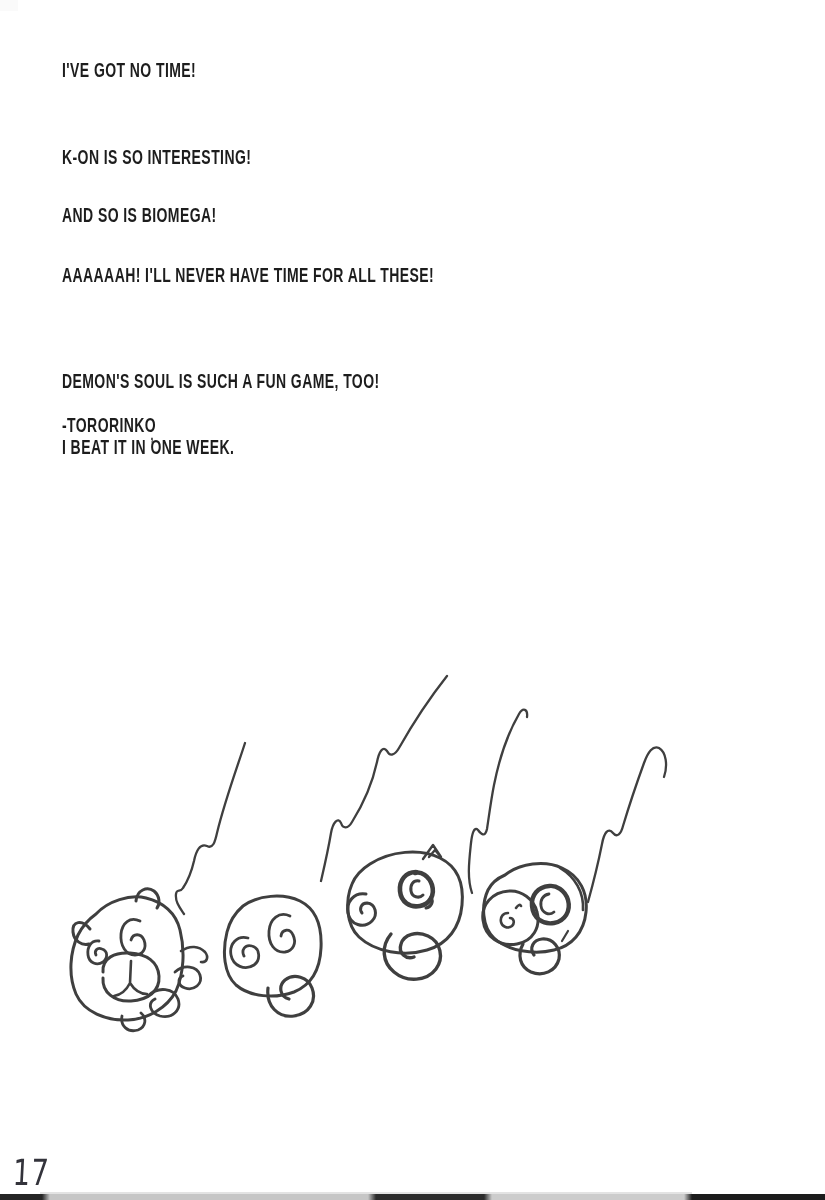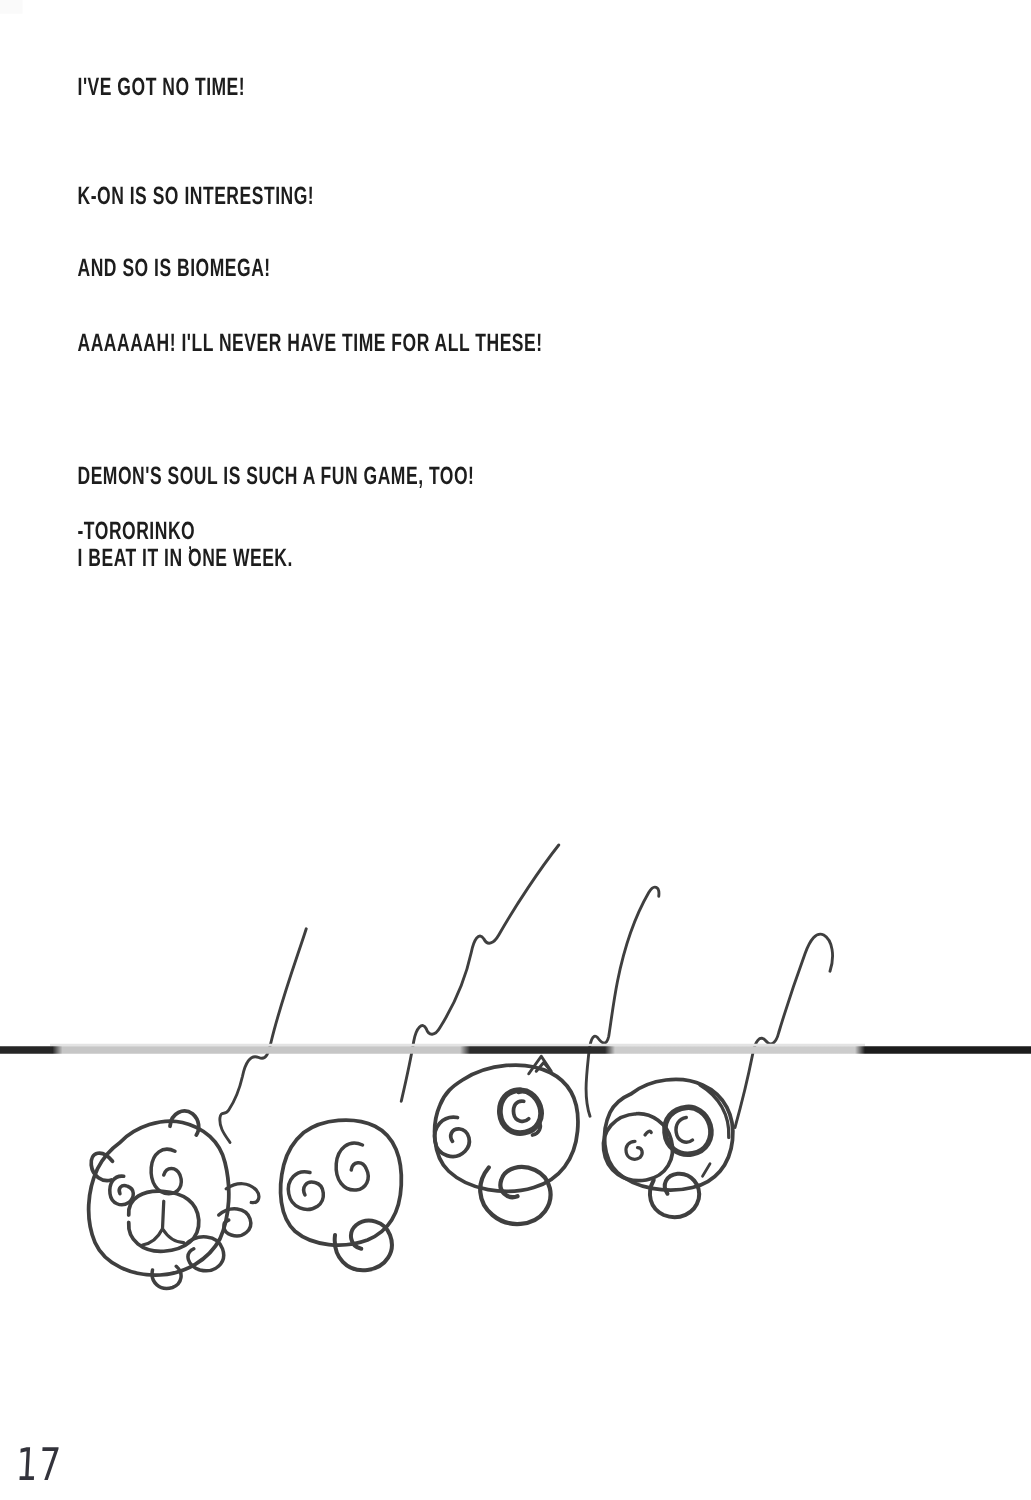--- a/index.html
+++ b/index.html
@@ -4,21 +4,21 @@
 <style>
   html, body { margin: 0; padding: 0; }
   body {
     width: 825px; height: 1200px;
     background: #ffffff;
     overflow: hidden;
     font-family: "Liberation Sans", "DejaVu Sans", sans-serif;
   }
   .page {
     position: relative;
-    width: 825px; height: 843px;
+    width: 825px; height: 1200px;
     background: #ffffff;
     text-decoration: underline;
   }
   .corner-patch {
     position: absolute; left: 0; top: 0;
     width: 18px; height: 11px;
     background: #fafafa;
   }
   
   .cline {

